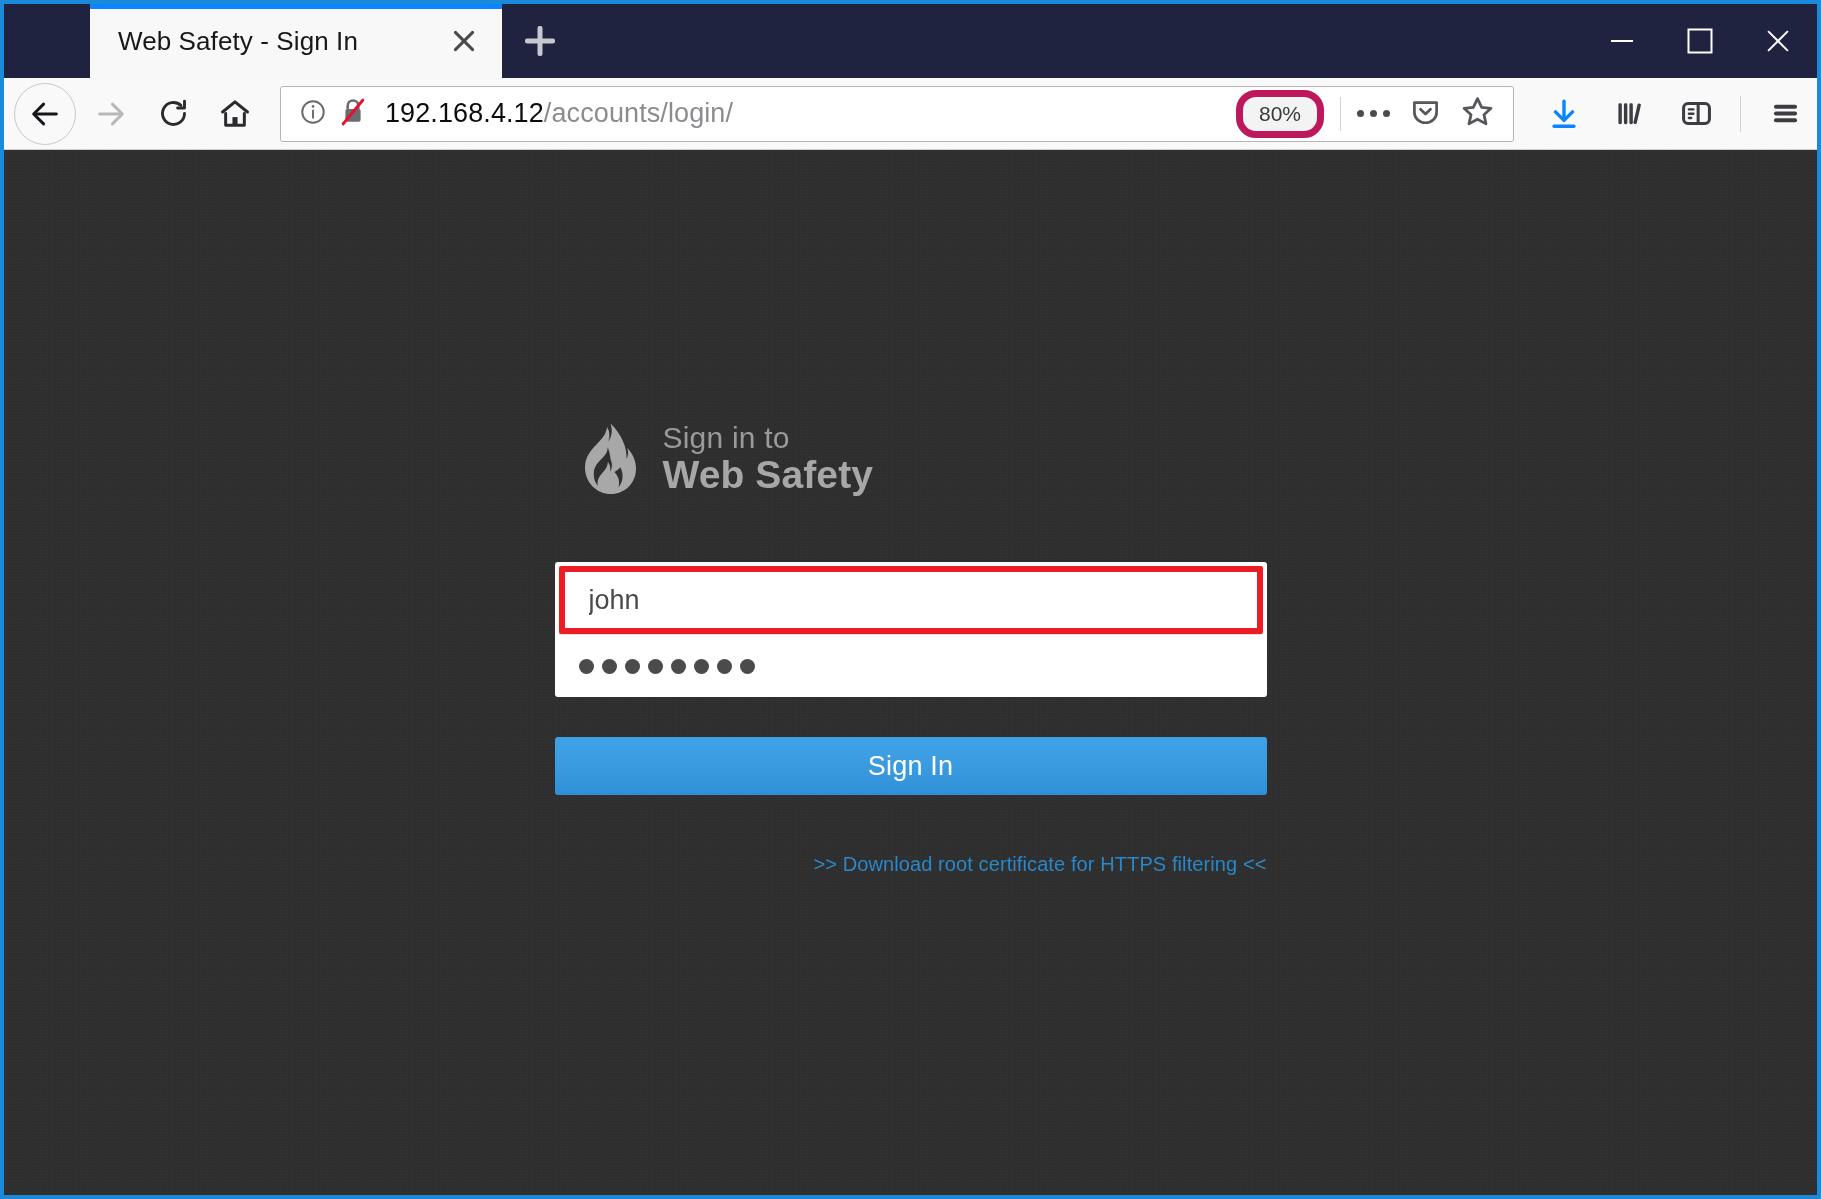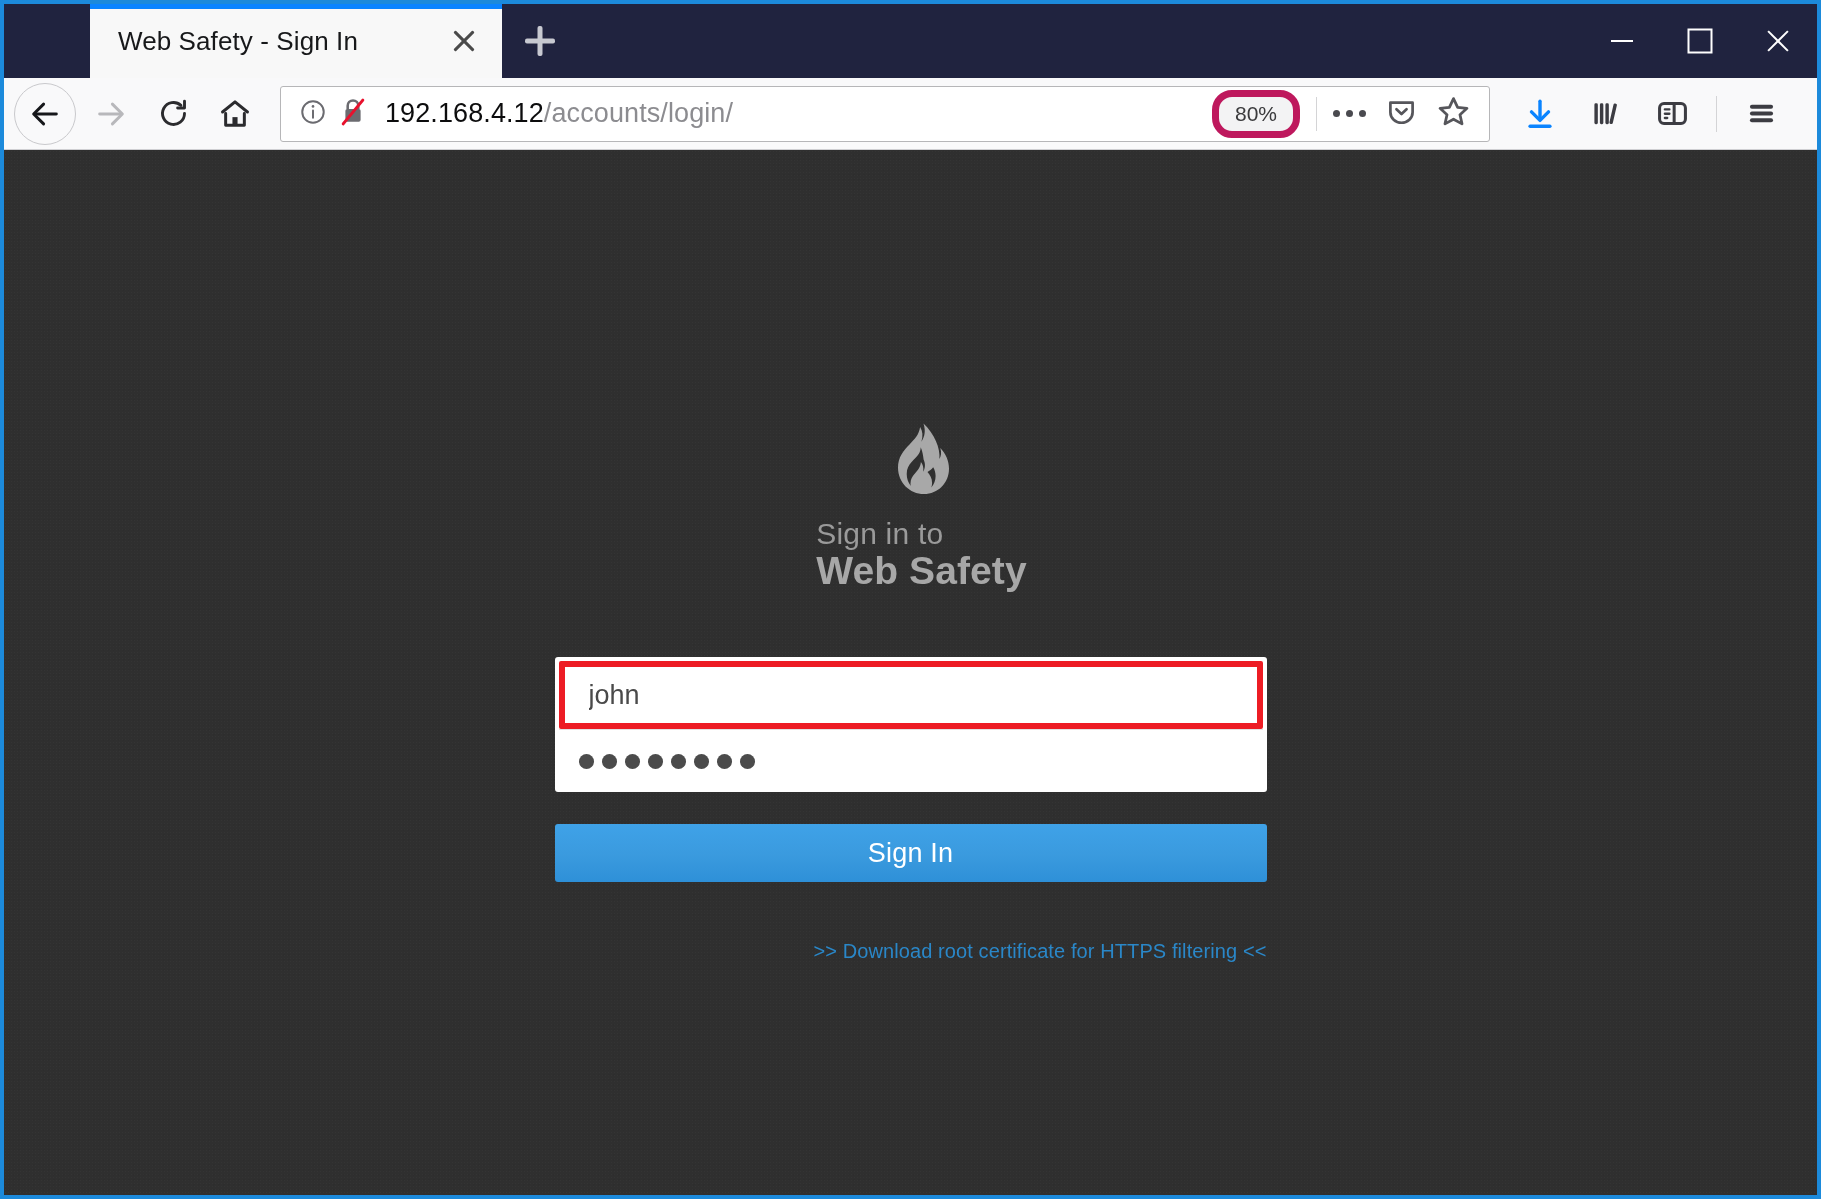--- a/index.html
+++ b/index.html
@@ -142,21 +142,21 @@
   .wc-close::before { transform: translate(-50%,-50%) rotate(45deg); }
   .wc-close::after  { transform: translate(-50%,-50%) rotate(-45deg); }
 
   
   #navbar {
     height: 72px;
     background: #f9f9fa;
     border-bottom: 1px solid #cfcfd2;
     display: flex;
     align-items: center;
-    padding: 0 24px 0 10px;
+    padding: 0 0 0 10px;
   }
   .navbtn {
     width: 62px; height: 62px;
     display: flex; align-items: center; justify-content: center;
     flex: 0 0 auto;
     cursor: pointer;
   }
   .navbtn.circled {
     border: 1px solid #c9c9cc;
     border-radius: 50%;
@@ -255,21 +255,20 @@
     top: 0;
     width: 712px;
   }
 
   #brand {
     display: flex;
     align-items: center;
     gap: 22px;
     margin-top: 272px;
     margin-left: 22px;
-    flex-direction: column;
   }
   #brand-logo { flex: 0 0 auto; width: 64px; height: 74px; }
   #brand-text { line-height: 1.06; }
   .brand-line1 {
     font-size: 30px;
     color: #9a9a9a;
     font-weight: 400;
     letter-spacing: 0.2px;
   }
   .brand-line2 {
@@ -315,21 +314,21 @@
     height: 62px;
   }
   .pw-dots i {
     width: 15px; height: 15px;
     border-radius: 50%;
     background: #4b4b4b;
     display: block;
   }
 
   #signin-btn {
-    margin-top: 32px;
+    margin-top: 40px;
     width: 712px;
     height: 58px;
     border: none;
     border-radius: 3px;
     background: linear-gradient(to bottom, #3fa2e8 0%, #3a9ade 55%, #2e90d8 100%);
     color: #ffffff;
     font-size: 27px;
     font-family: "Liberation Sans", sans-serif;
     cursor: pointer;
     letter-spacing: 0.2px;

